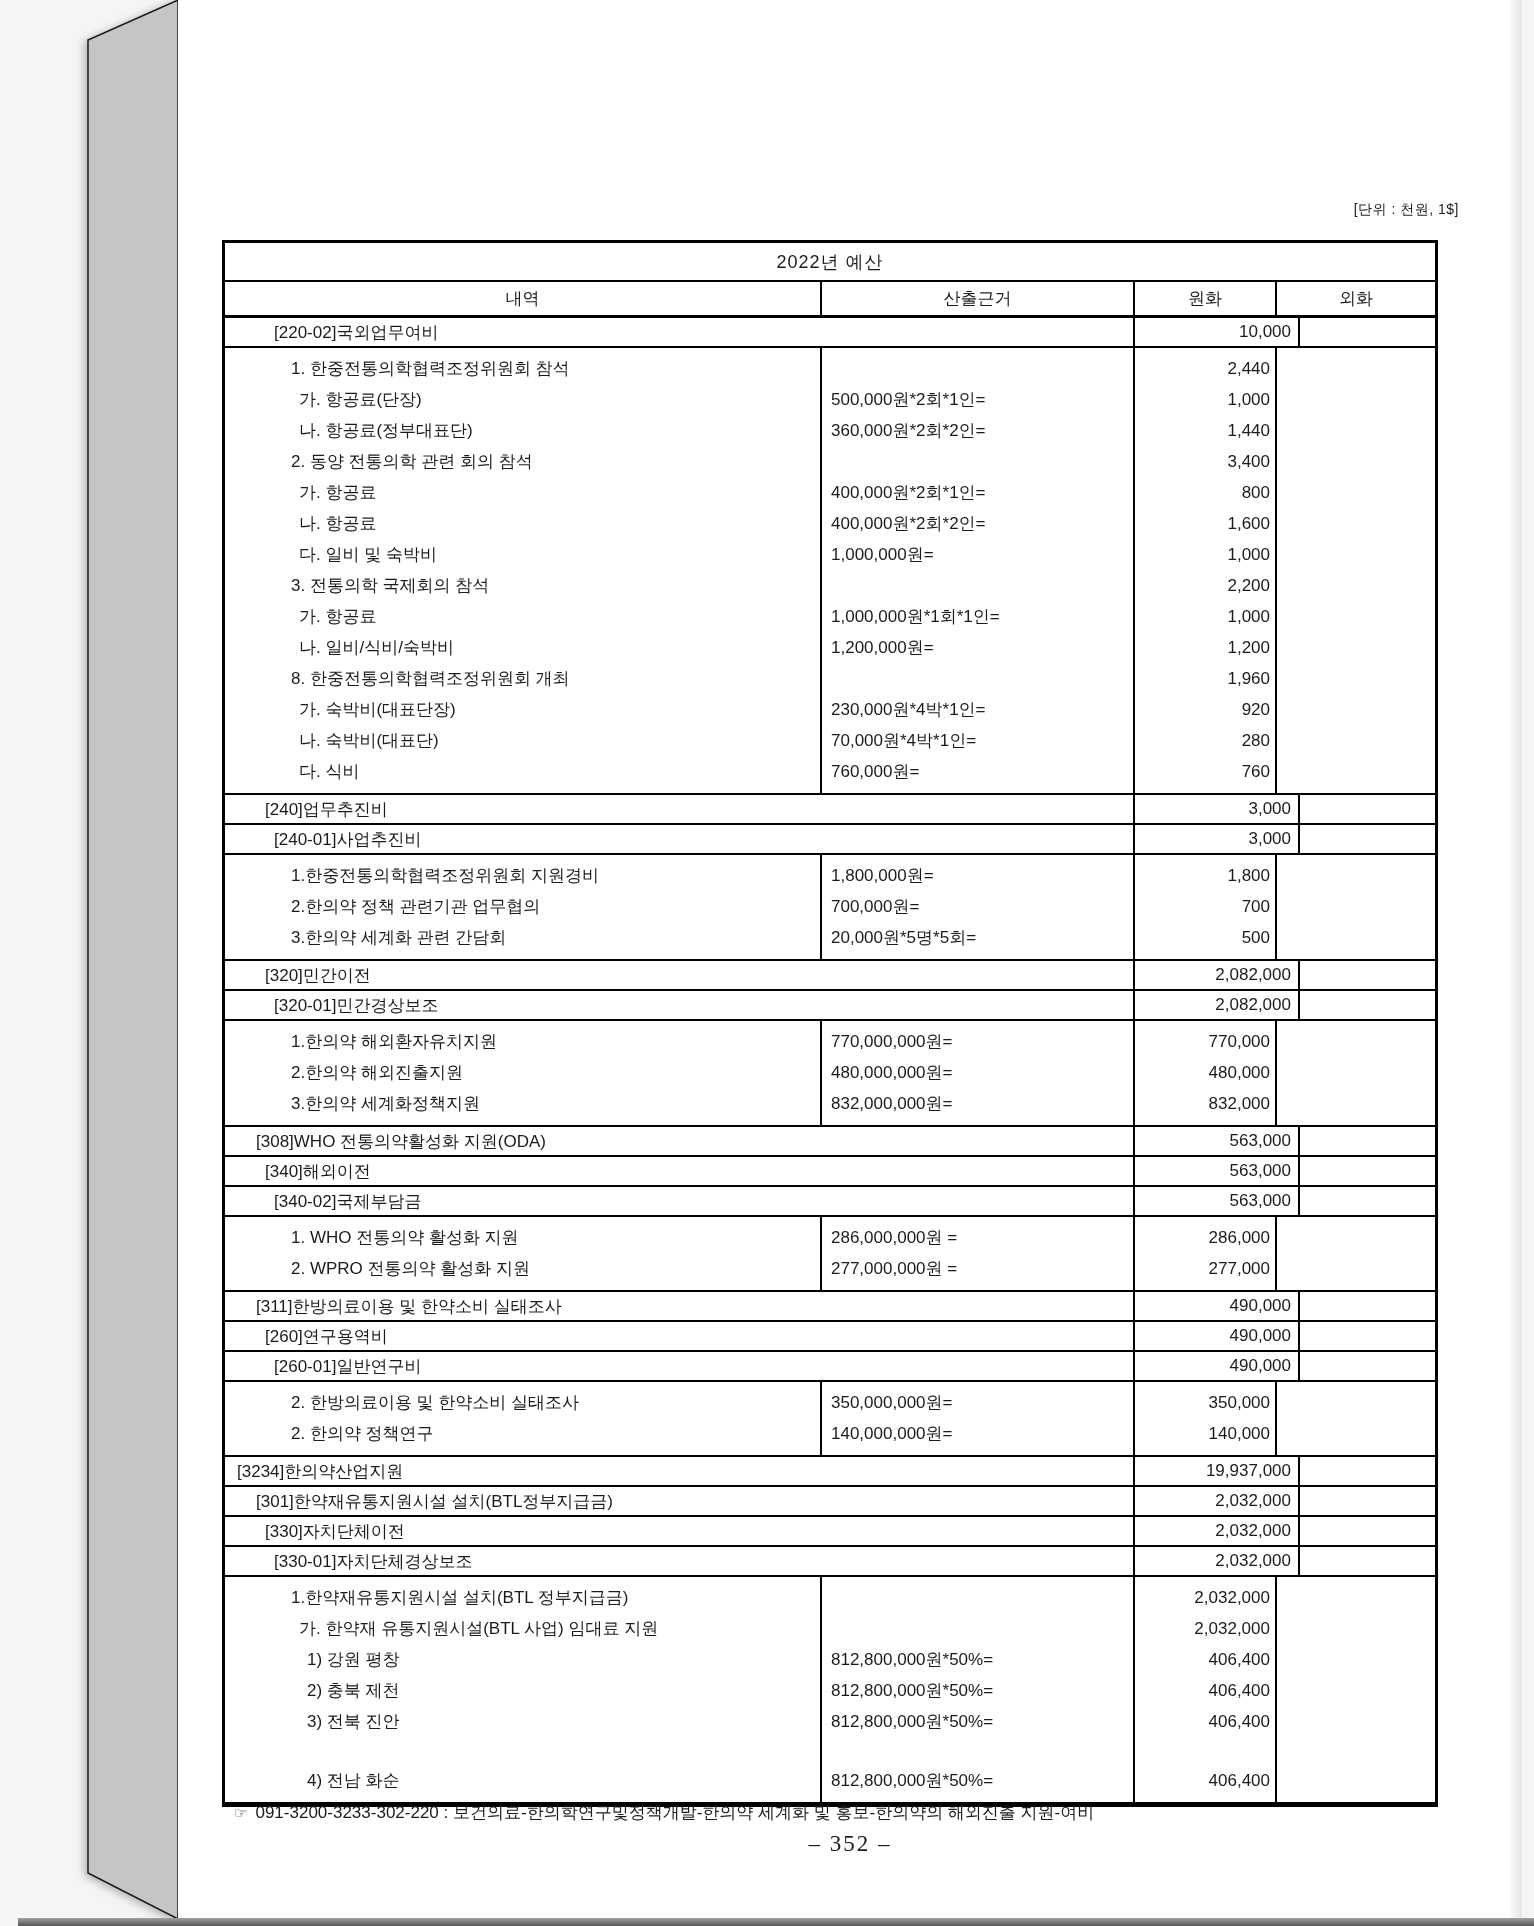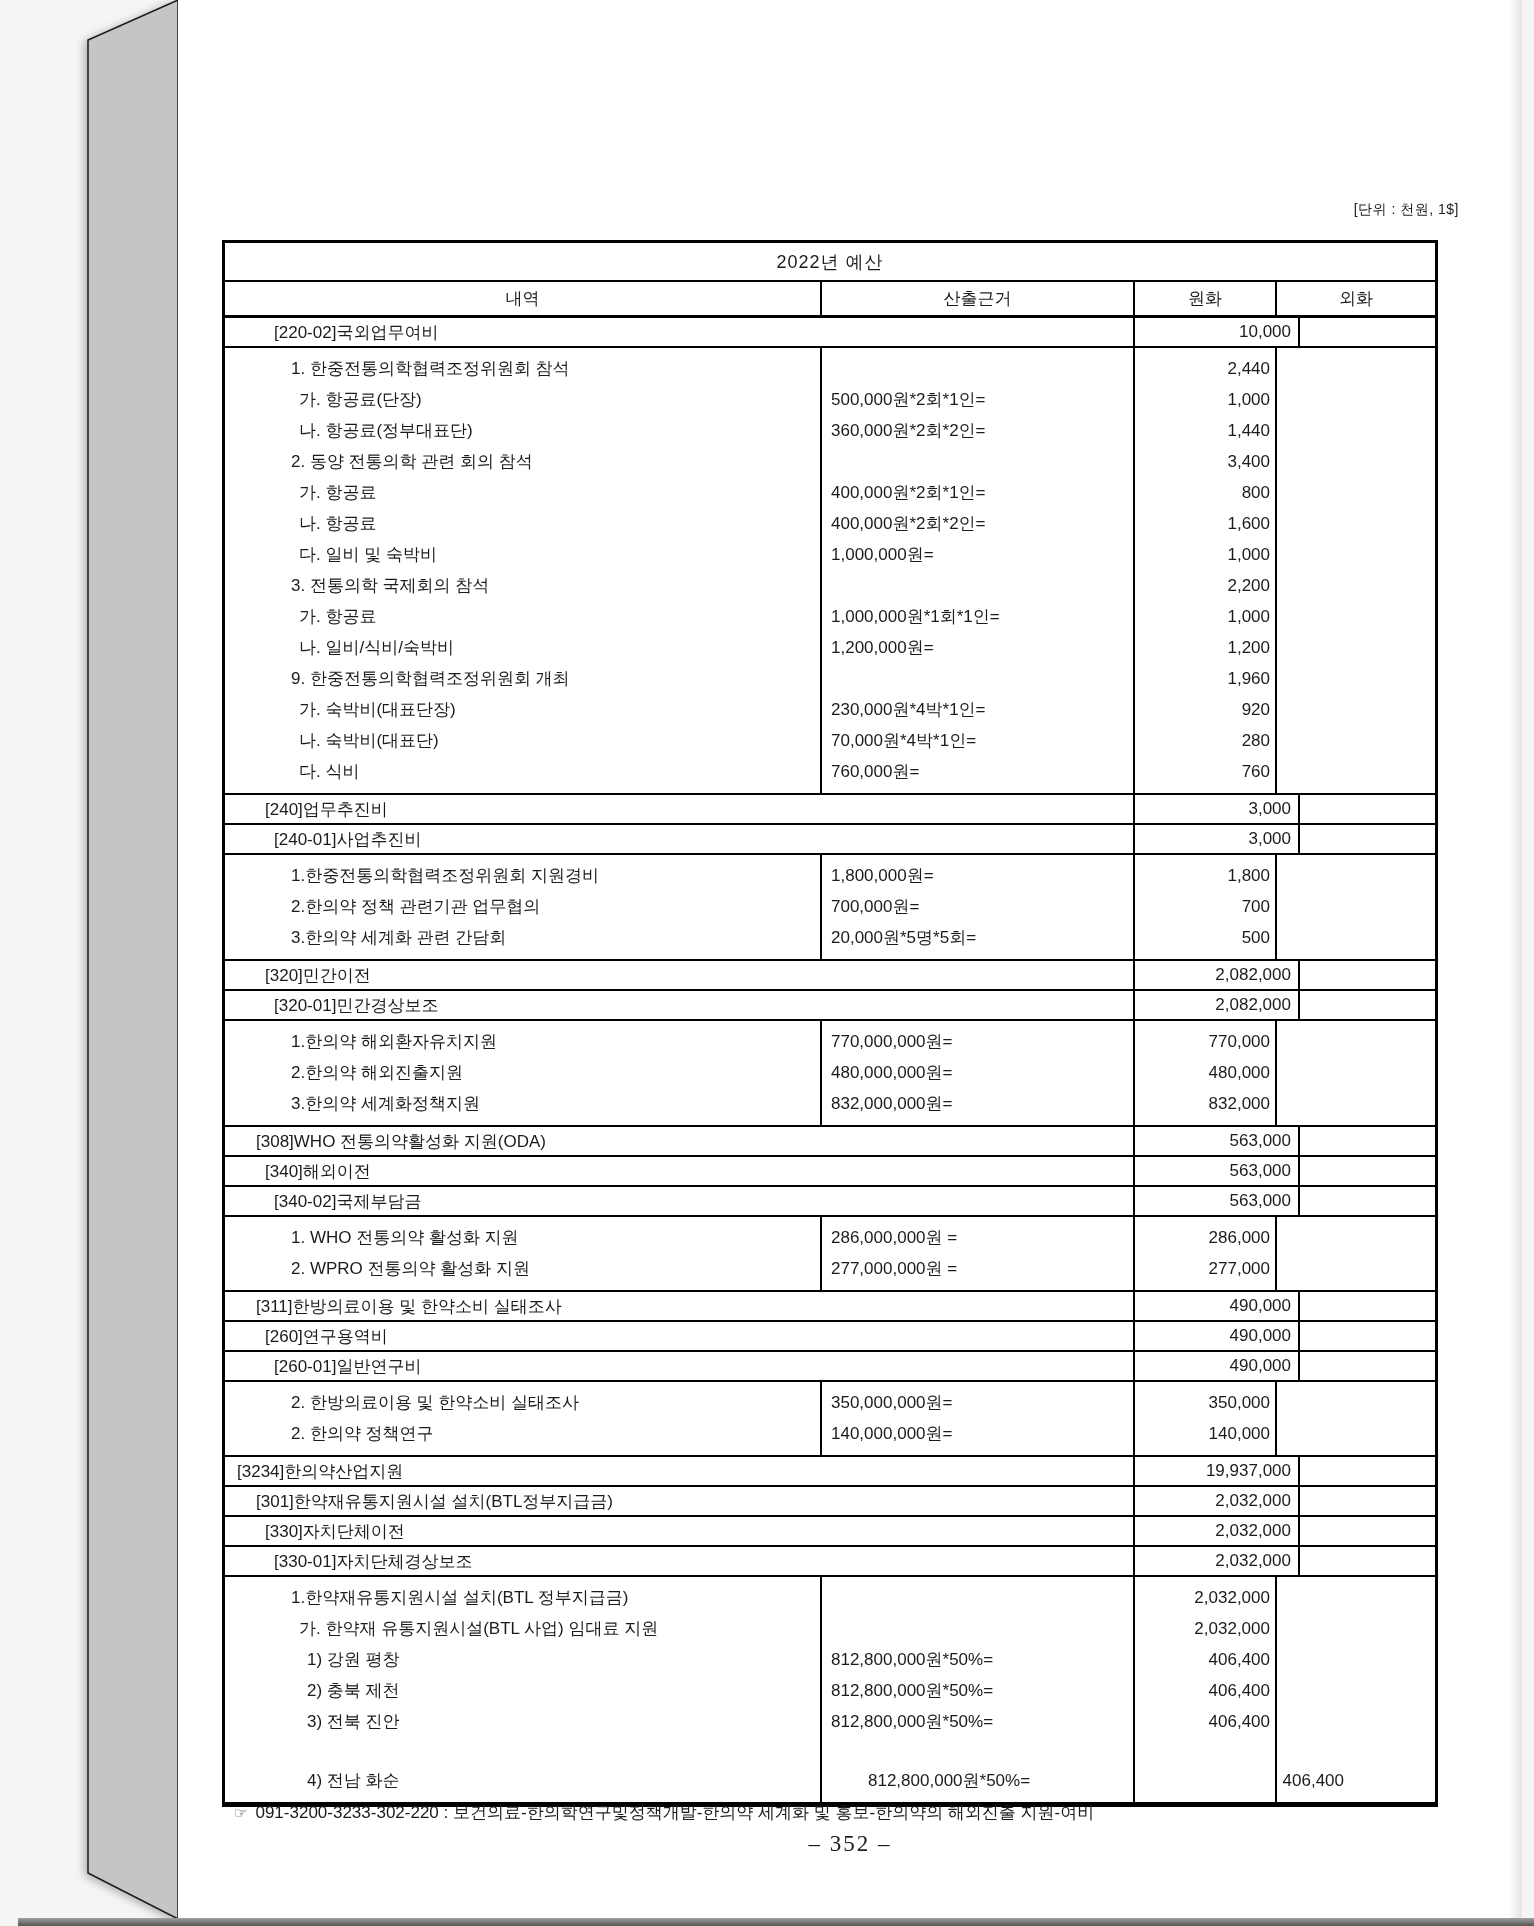--- a/index.html
+++ b/index.html
@@ -51,21 +51,21 @@
 
   .section-row { display:flex; height:30px; border-bottom:2px solid #000; align-items:center; }
   .section-row .sc-label { width:910px; border-right:2px solid #000; height:100%; display:flex; align-items:center; white-space:nowrap; }
   .section-row .sc-won   { width:165px; border-right:2px solid #000; height:100%; display:flex; align-items:center; justify-content:flex-end; padding-right:7px; }
   .section-row .sc-fx    { flex:1; height:100%; }
 
   .group-block { position:relative; border-bottom:2px solid #000; padding:5px 0 6px 0; }
   .group-block .vl { position:absolute; top:0; bottom:0; width:2px; background:#000; }
   .vl-a { left:595px; } .vl-b { left:908px; } .vl-c { left:1050px; }
   .gline { display:flex; height:31px; align-items:center; }
-  .gline.gap { margin-top:28px;gap:37px; }
+  .gline.gap { margin-top:28px; }
   .gc-label { width:597px; white-space:nowrap; overflow:hidden; }
   .gc-basis { width:313px; padding-left:9px; white-space:nowrap; }
   .gc-won   { width:142px; text-align:right; padding-right:7px; }
   .gc-fx    { flex:1; }
 
   .ind-0{padding-left:12px;} .ind-1{padding-left:31px;} .ind-2{padding-left:40px;}
   .ind-3{padding-left:49px;} .ind-4{padding-left:66px;} .ind-5{padding-left:74px;}
   .ind-6{padding-left:82px;}
 
   
@@ -163,21 +163,21 @@
               <div class="gc-won">1,000</div>
               <div class="gc-fx"></div>
             </div>
             <div class="gline">
               <div class="gc-label ind-5">나. 일비/식비/숙박비</div>
               <div class="gc-basis">1,200,000원=</div>
               <div class="gc-won">1,200</div>
               <div class="gc-fx"></div>
             </div>
             <div class="gline">
-              <div class="gc-label ind-4">9. 한중전통의학협력조정위원회 개최</div>
+              <div class="gc-label ind-4">8. 한중전통의학협력조정위원회 개최</div>
               <div class="gc-basis"></div>
               <div class="gc-won">1,960</div>
               <div class="gc-fx"></div>
             </div>
             <div class="gline">
               <div class="gc-label ind-5">가. 숙박비(대표단장)</div>
               <div class="gc-basis">230,000원*4박*1인=</div>
               <div class="gc-won">920</div>
               <div class="gc-fx"></div>
             </div>

